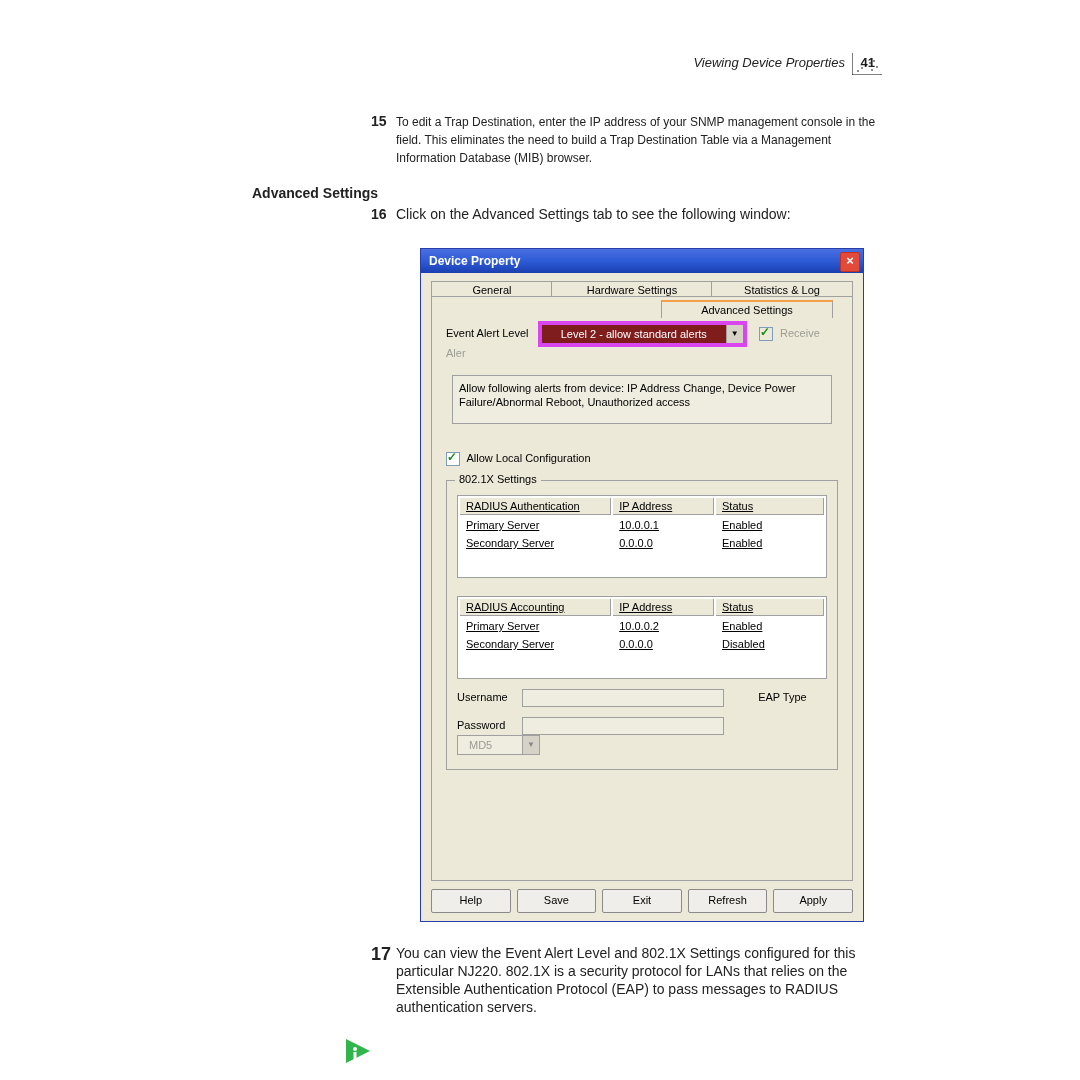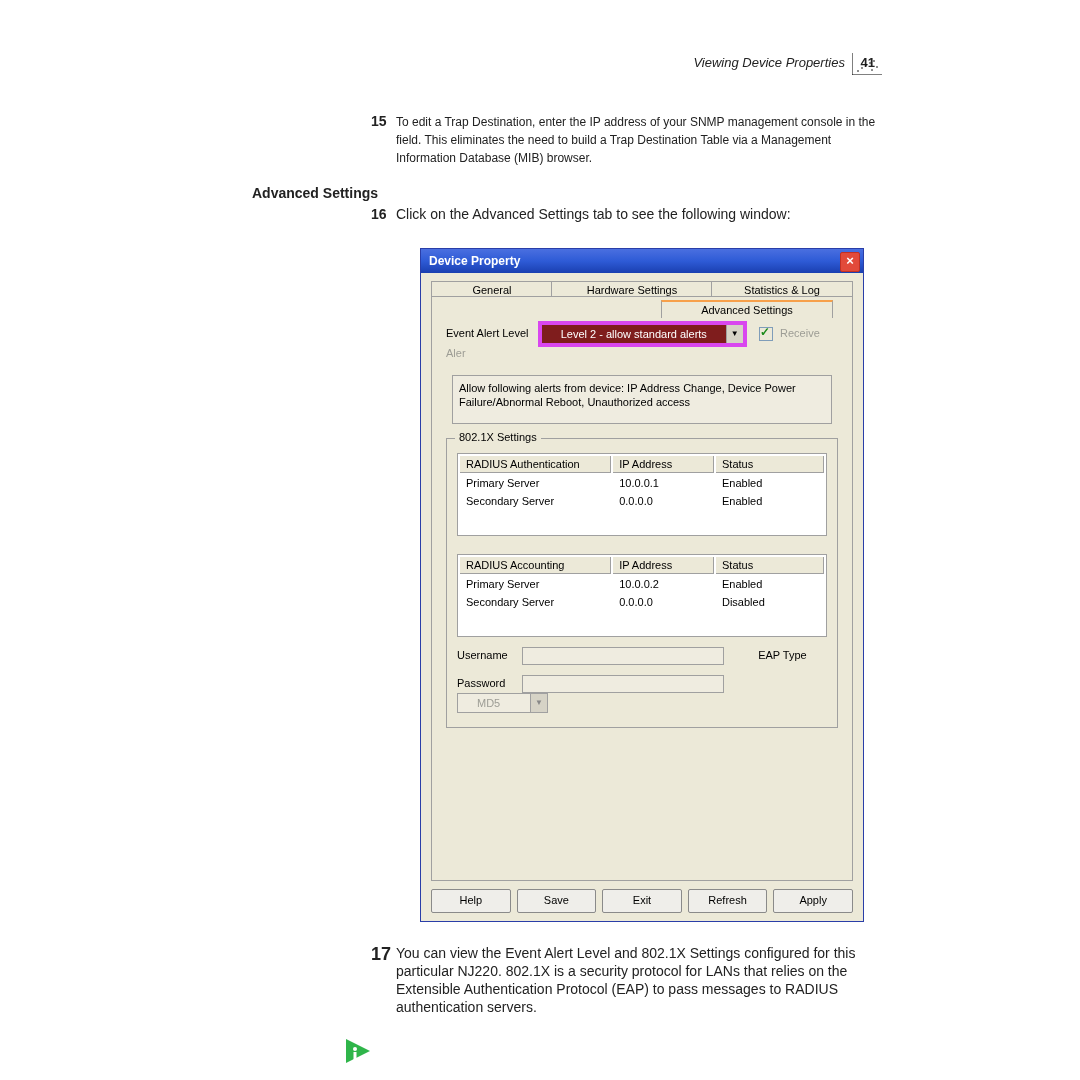--- a/index.html
+++ b/index.html
@@ -184,39 +184,39 @@
   .groupbox {
     position: relative;
     margin-top: 14px;
     border: 1px solid #a0a0a0;
     padding: 10px 10px 14px 10px;
   }
   .groupbox .legend {
     position:absolute; top:-8px; left:8px;
     background:#ece9d8; padding:0 4px; font-size:11px;
   }
-  .tbl { width:100%; border:1px solid #a0a0a0; background:#fff; margin-top:4px; }
+  .tbl { width:100%; border:1px solid #a0a0a0; background:#fff; margin-top:4px;text-decoration:underline; }
   .tbl .hdr { background:#ece9d8; }
   .tbl td { padding: 2px 6px; font-size:11px; }
   .tbl .hdr td { border-right:1px solid #a0a0a0; border-bottom:1px solid #a0a0a0; }
   .tbl .pad td { height: 18px; }
   .supp { margin-top: 18px; }
   .status-field {
     display:inline-block; border:1px solid #a0a0a0; background:#efece0;
     padding:1px 6px; width:60px;
   }
   .formrow { margin-top: 10px; }
   .txt {
     display:inline-block; width:200px; height:16px;
     border:1px solid #a0a0a0; background:#efece0; vertical-align:middle;
   }
   .eapcombo {
     display:inline-block; width:70px; height:18px;
     border:1px solid #a0a0a0; background:#efece0;
-    color:#9d9d95; font-size:11px; line-height:18px; padding-left:19px;
+    color:#9d9d95; font-size:11px; line-height:18px; padding-left:11px;
     position:relative; vertical-align:middle;
   }
   .eapcombo .arrow {
     position:absolute; right:0; top:0; width:16px; height:18px;
     background:#d6d3c6; border-left:1px solid #a0a0a0;
     text-align:center; color:#888; line-height:18px; font-size:8px;
   }
   .btnbar {
     position:absolute; left:10px; right:10px; bottom:8px;
     display:flex; gap:6px;
@@ -312,20 +312,24 @@
           <span>Level 2 - allow standard alerts</span>
           <span class="arrow">▼</span>
         </span>
         &nbsp;&nbsp;
         <span class="chk checked disabled"></span>
         <span class="greyed">Receive Aler</span>
       </div>
 
       <div class="alertbox">Allow following alerts from device: IP Address Change, Device Power Failure/Abnormal Reboot, Unauthorized access</div>
 
+      <div class="alc">
+        <span class="chk checked"></span>
+        <span>Allow Local Configuration</span>
+      </div>
 
       <div class="groupbox">
         <span class="legend">802.1X Settings</span>
 
         <table class="tbl">
           <tbody>
               <tr class="hdr">
             <td style="width:42%">RADIUS Authentication</td>
             <td style="width:28%">IP Address</td>
             <td>Status</td>

